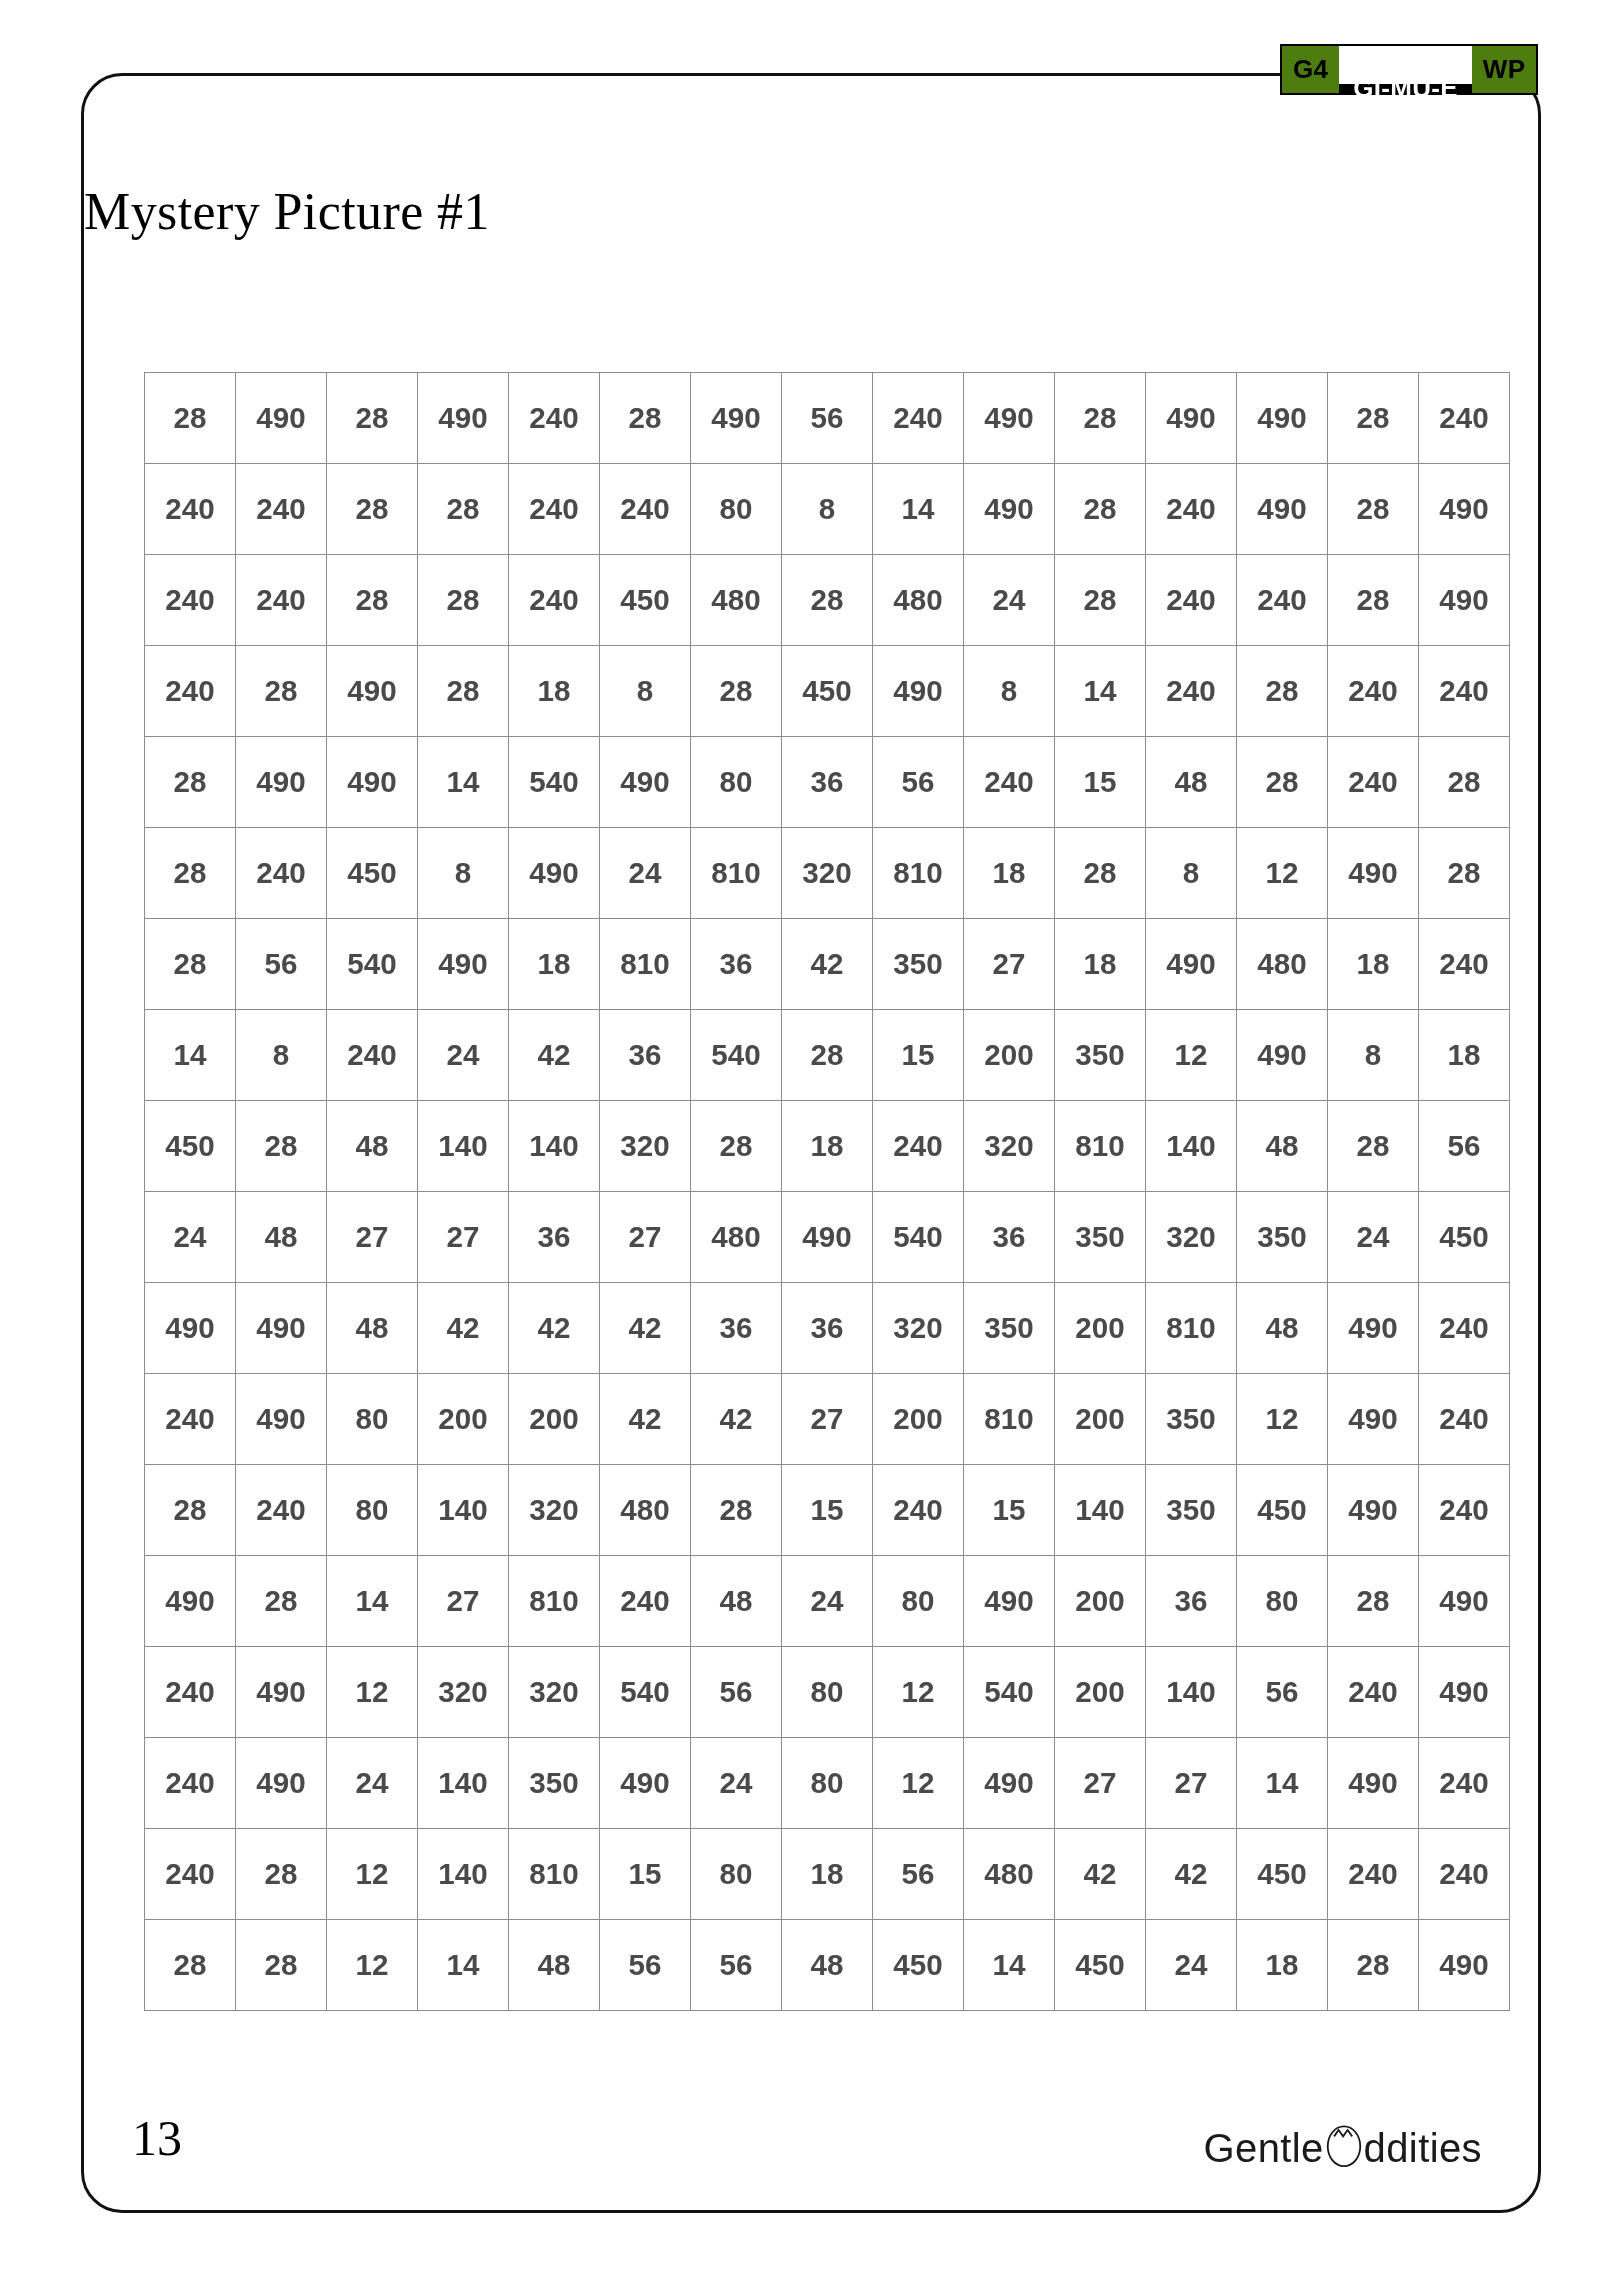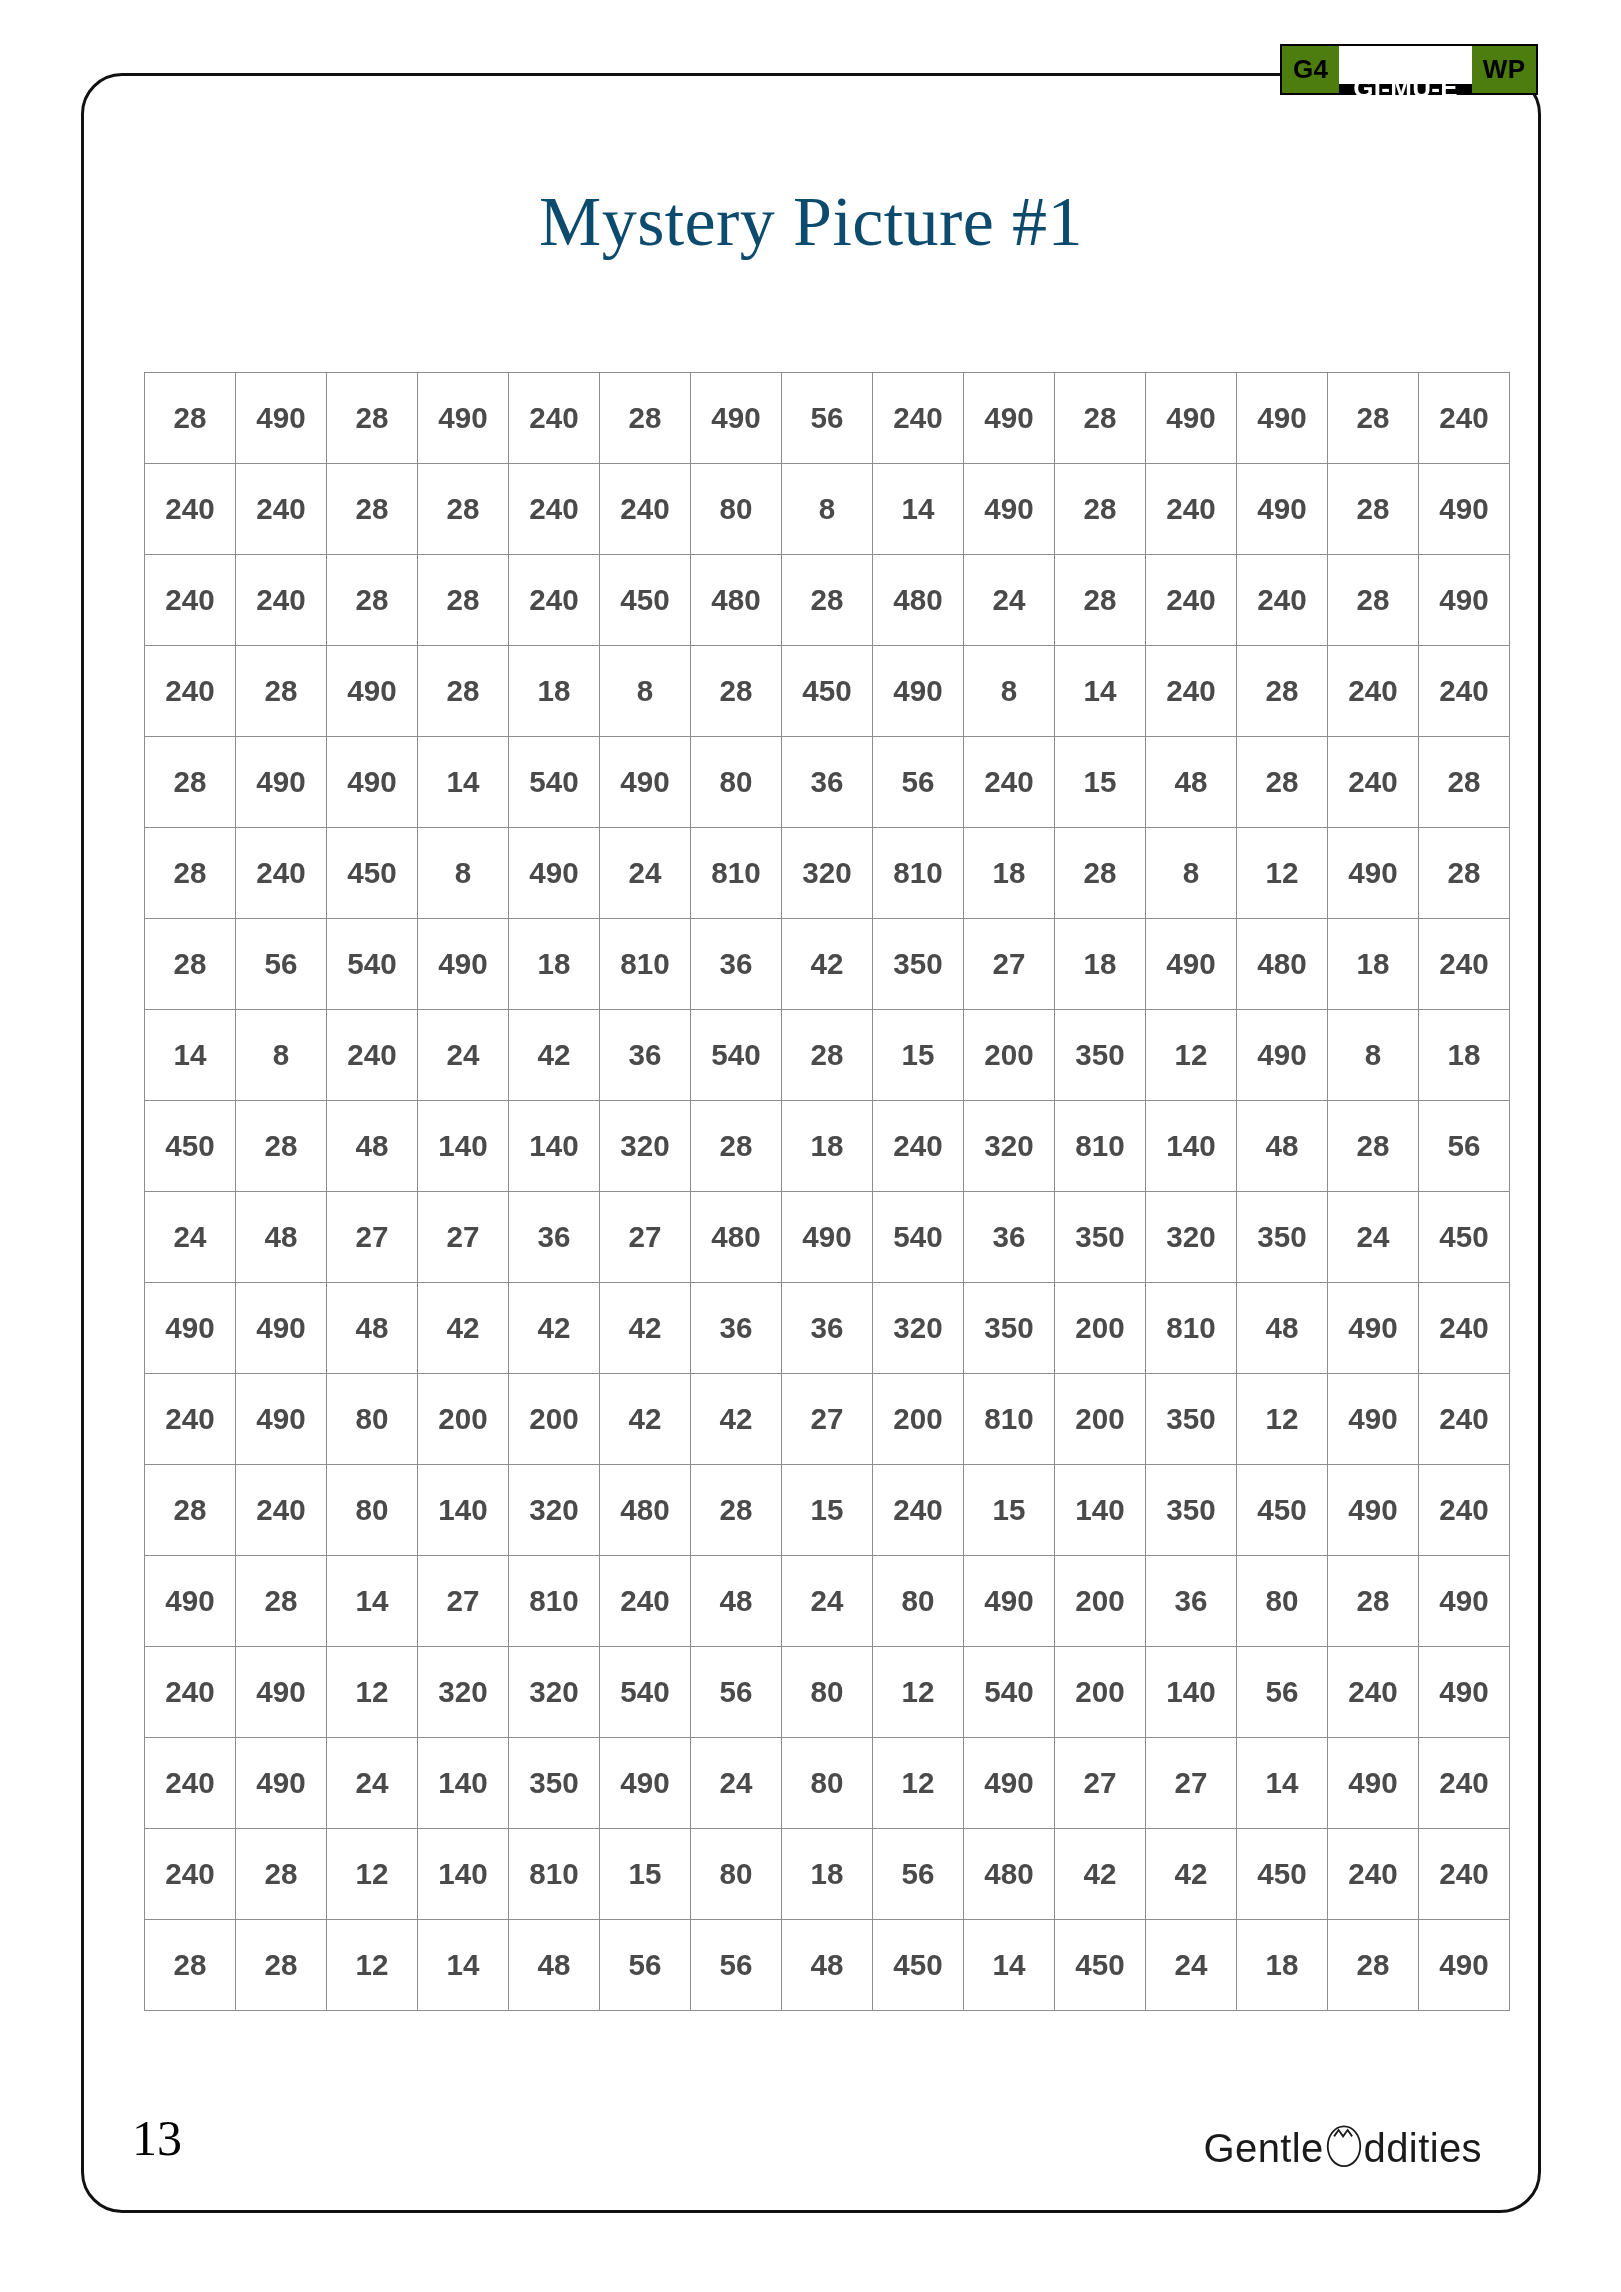--- a/index.html
+++ b/index.html
@@ -86,24 +86,24 @@
     top: 7.2px;
     white-space: nowrap;
   }
 
   
   #worksheet-title {
     position: absolute;
     left: 0;
     right: 0;
     top: 106px;
-    text-align: center;
+    text-align: left;
     font-family: "Liberation Serif", serif;
-    font-size: 70px;
-    color: #0c4a6e;
+    font-size: 52px;
+    color: #000000;
     letter-spacing: 0.4px;
   }
 
   
   #mystery-grid {
     position: absolute;
     left: 60px;
     top: 296px;
     border-collapse: collapse;
     table-layout: fixed;

